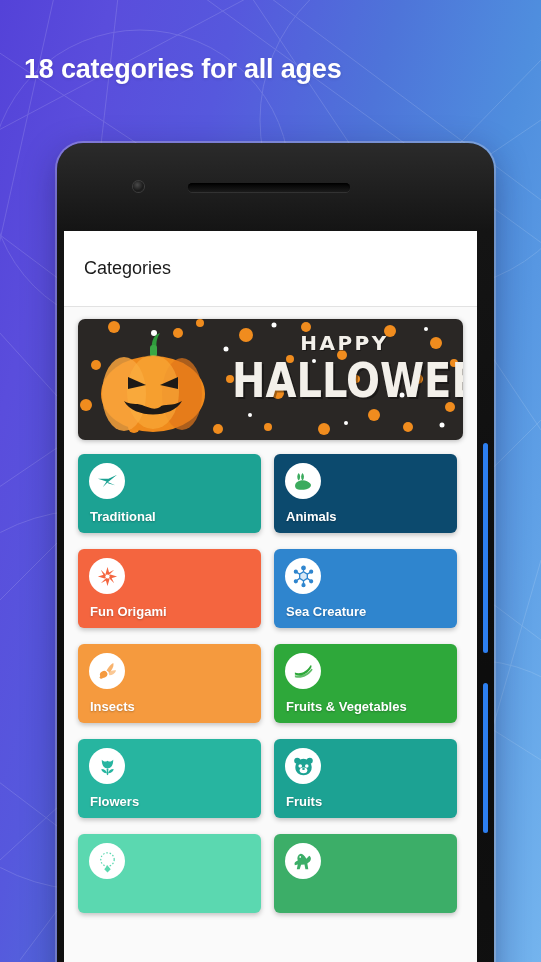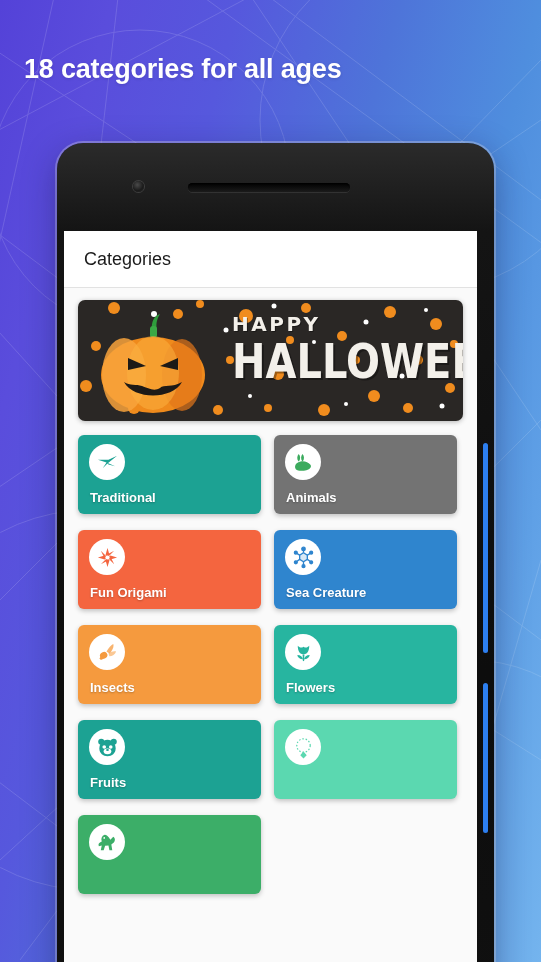--- a/index.html
+++ b/index.html
@@ -49,37 +49,37 @@
     background:#ffffff; overflow:hidden;
   }
   .scroll-strip{
     position:absolute; right:6px; top:300px; width:5px; height:210px;
     background:#2d7ff0; border-radius:3px;
   }
   .scroll-strip.s2{ top:540px; height:150px; }
 
   
   .appbar{
-    height:57px; background:#ffffff;
+    height:76px; background:#ffffff;
     display:flex; align-items:center; padding:0 20px;
     border-bottom:1px solid #e2e2e2;
   }
   .appbar-title{ font-size:18px; color:#1b1b1b; font-weight:400; }
 
   .content{ position:relative; height:732px; background:#fafafa; padding:12px 14px 0 14px; }
 
   
   .banner{
     position:relative; width:100%; height:121px; border-radius:7px;
     background:#2a2725; overflow:hidden;
     box-shadow:0 1px 5px rgba(0,0,0,.28);
   }
   .pumpkin{ position:absolute; left:16px; top:12px; width:118px; height:104px; }
   .hw-text{
-    position:absolute; right:6px; top:14px; width:225px; text-align:left;
+    position:absolute; right:6px; top:14px; width:225px; text-align:center;
     color:#f3f0ea; line-height:1;
     font-family:"DejaVu Sans", sans-serif;
   }
   .hw-happy{ font-size:20px; font-weight:bold; letter-spacing:2.5px; display:block;
     text-shadow:1px 1px 0 rgba(0,0,0,.35); }
   .hw-halloween{ font-size:40px; font-weight:bold; letter-spacing:0px; display:block;
     margin-top:4px; transform:scaleY(1.18); transform-origin:top center;
     text-shadow:2px 2px 0 rgba(0,0,0,.35); }
 
   
@@ -203,21 +203,21 @@
         <div class="tile" style="background:#1ca293">
           <div class="tile-icon">
             <svg viewBox="0 0 24 24" fill="#1ca293">
                 <path d="M2 9 L11 12 L7 18 L12 13 L22 5 L13 9 Z"></path>
                 <path d="M11 12 L20 16 L13 14 Z"></path>
               </svg>
           </div>
           <div class="tile-label">Traditional</div>
         </div>
 
-        <div class="tile" style="background:#737373">
+        <div class="tile" style="background:#0c4a6e">
           <div class="tile-icon">
             <svg viewBox="0 0 24 24" fill="#3cab5e">
                 <path d="M7 3 C5 5 5 9 7 11 C9 9 9 5 7 3 Z M11 3 C9 5 9 9 11 11 C13 9 13 5 11 3 Z"></path>
                 <path d="M9 11 C4 12 2 16 4 19 C6 21 11 21 15 20 C19 19 21 16 19 14 C17 12 13 10 9 11 Z"></path>
               </svg>
           </div>
           <div class="tile-label">Animals</div>
         </div>
 
         <div class="tile" style="background:#f4653f">
@@ -260,20 +260,29 @@
             <svg viewBox="0 0 24 24" fill="#f59a3e">
               <ellipse cx="8" cy="15" rx="4" ry="3.4" transform="rotate(-30 8 15)"></ellipse>
               <path d="M11 11 C13 7 16 4 18 3 C19 6 17 10 14 13 Z" opacity=".75"></path>
               <path d="M13 13 C16 11 19 10 21 11 C20 14 17 16 14 16 Z" opacity=".55"></path>
               <circle cx="5.5" cy="18" r="1.6"></circle>
             </svg>
           </div>
           <div class="tile-label">Insects</div>
         </div>
 
+        <div class="tile" style="background:#2ea83a">
+          <div class="tile-icon">
+            <svg viewBox="0 0 24 24" fill="#2ea83a">
+              <path d="M3 15 C8 18 16 15 20 8 C21 6 20 5 19 6 C15 13 8 15 3 13 Z"></path>
+              <path d="M3 18 C9 20 17 17 21 11 C22 9.5 21 8.5 20 9.5 C16 15 9 17 3 16 Z" opacity=".75"></path>
+            </svg>
+          </div>
+          <div class="tile-label">Fruits &amp; Vegetables</div>
+        </div>
 
         <div class="tile" style="background:#27b5a0">
           <div class="tile-icon">
             <svg viewBox="0 0 24 24" fill="#27b5a0">
               <path d="M6 5 C6 11 8.5 14 12 14 C15.5 14 18 11 18 5 C16 7 14.5 7.5 12 6 C9.5 7.5 8 7 6 5 Z"></path>
               <rect x="11.2" y="14" width="1.6" height="7" rx=".8"></rect>
               <path d="M11.5 19 C8 19 6 17 5.5 14.5 C9 14.5 11 16.5 11.5 19 Z"></path>
               <path d="M12.5 19 C16 19 18 17 18.5 14.5 C15 14.5 13 16.5 12.5 19 Z"></path>
             </svg>
           </div>

